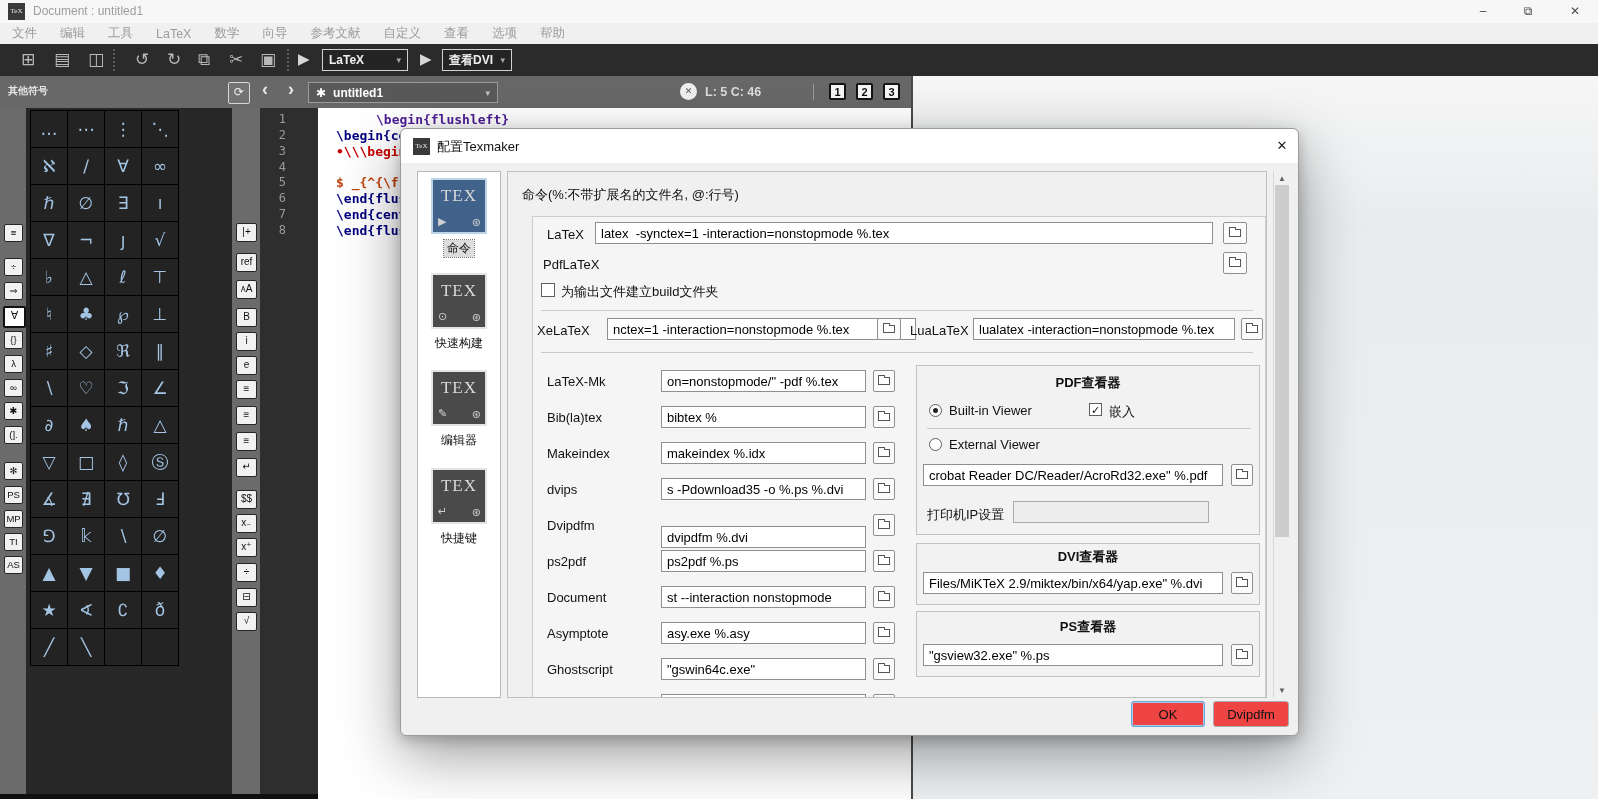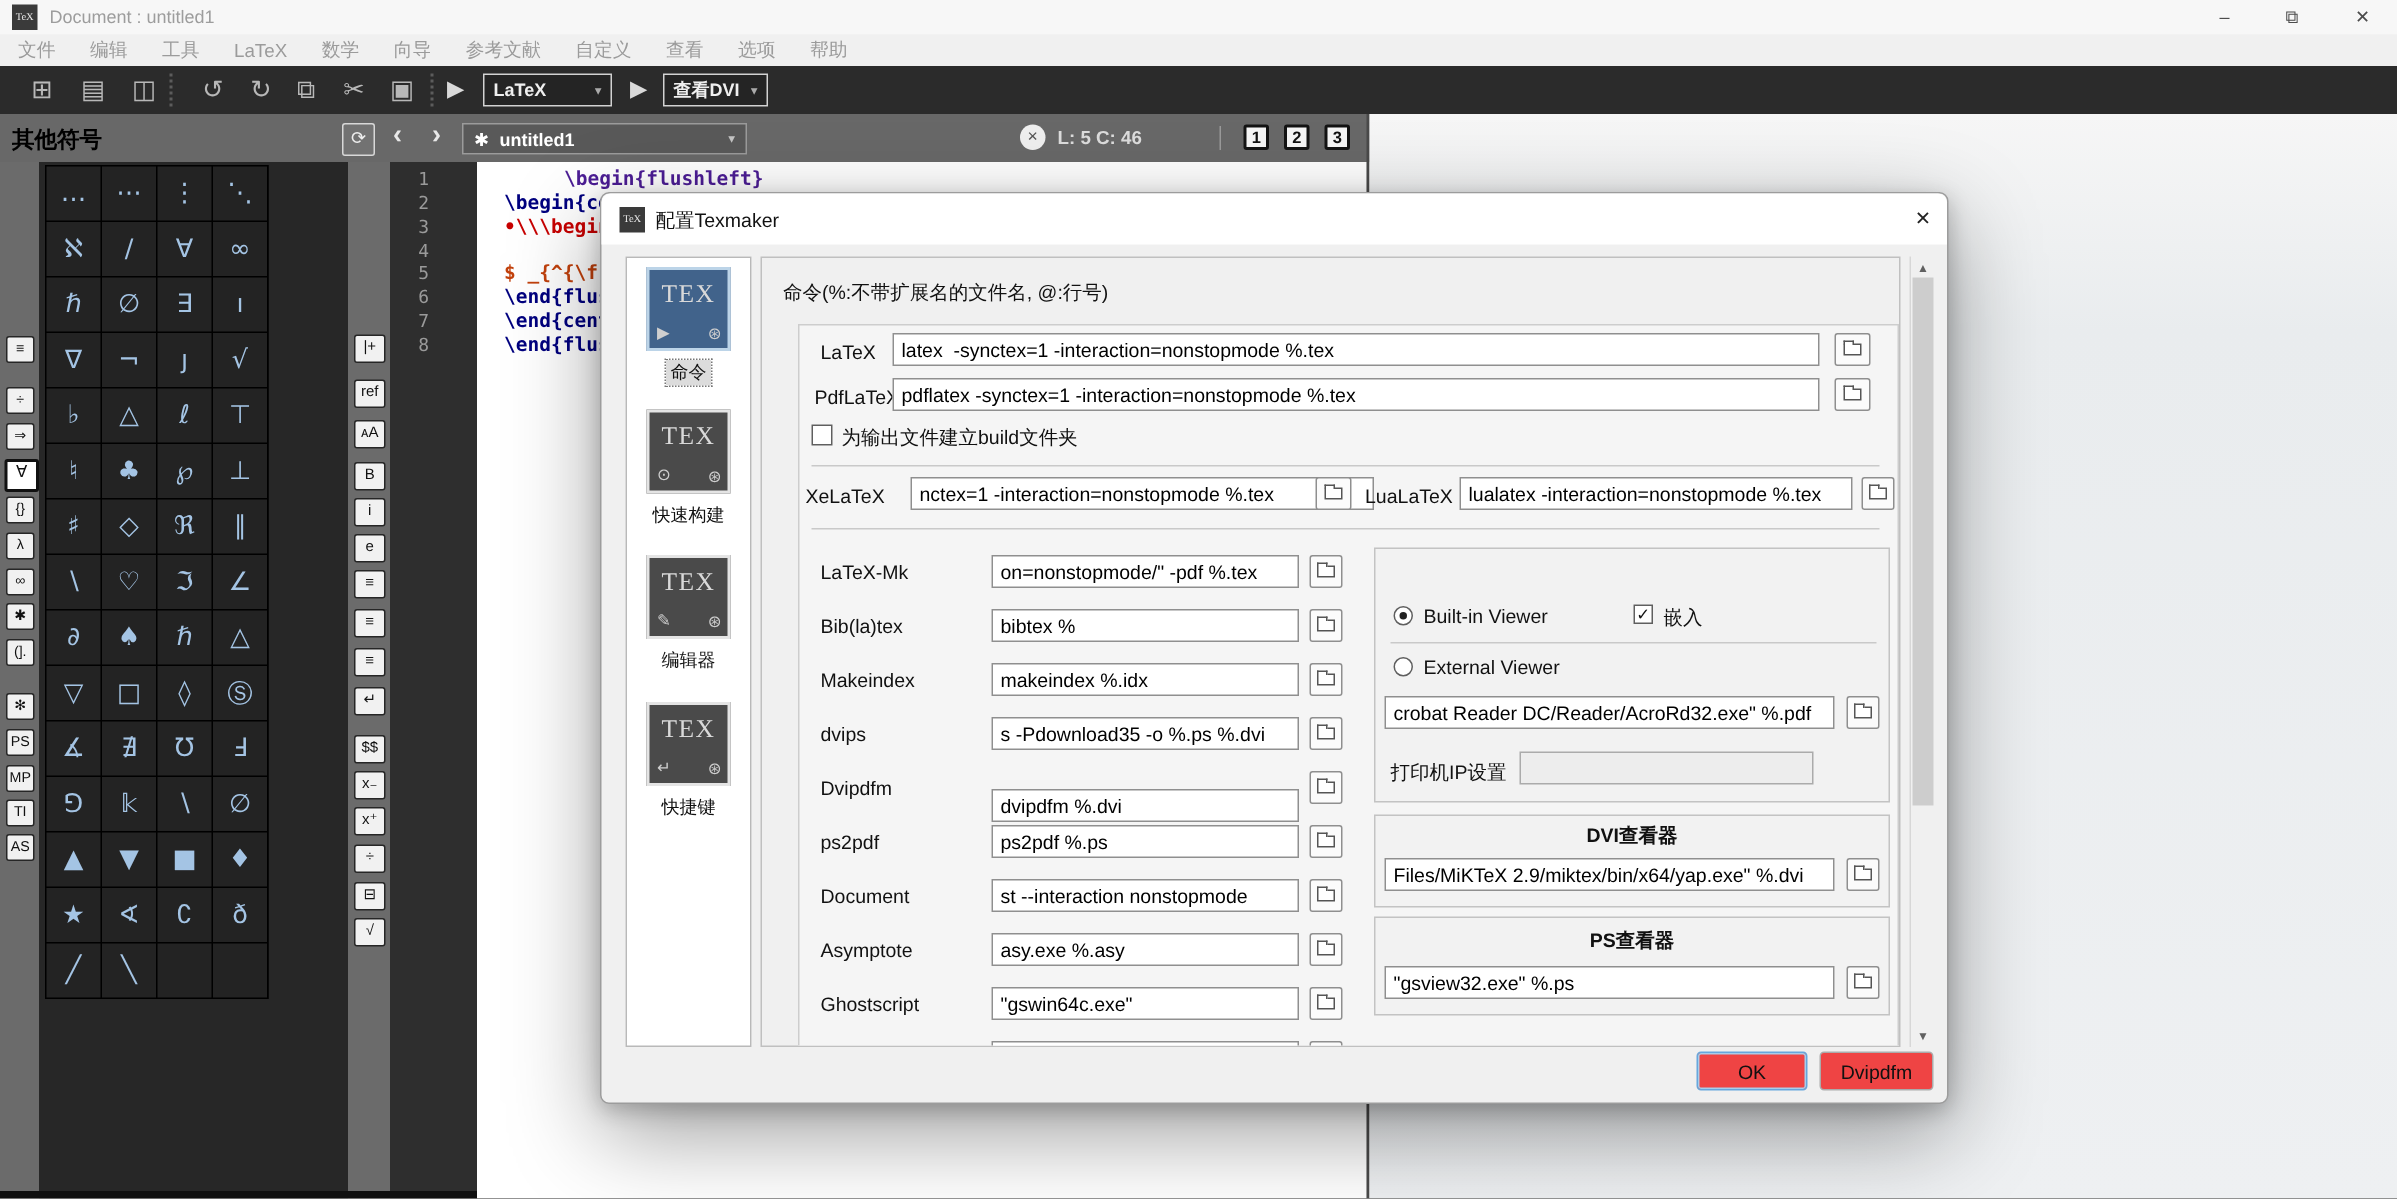--- a/index.html
+++ b/index.html
@@ -18,21 +18,21 @@
   
   .toolbar{position:absolute;left:0;top:44px;width:1598px;height:32px;background:#2b2b2b;}
   .tb-ico{position:absolute;top:5px;width:24px;height:22px;color:#b8b8b8;font-size:17px;text-align:center;line-height:22px;}
   .tb-sep{position:absolute;top:5px;width:0;height:22px;border-left:2px dotted #5c5c5c;}
   .tb-run{position:absolute;top:6px;color:#d9d9d9;font-size:15px;}
   .tb-combo{position:absolute;top:5px;height:22px;background:#242424;border:1px solid #d2d2d2;color:#efefef;
             font-size:12px;font-weight:bold;display:flex;align-items:center;padding:0 6px;box-sizing:border-box;}
   .tb-combo .arr{margin-left:auto;color:#aaa;font-size:9px;}
   
   .tabbar{position:absolute;left:0;top:76px;width:913px;height:32px;background:#686868;}
-  .panel-title{position:absolute;left:8px;top:8px;color:#000000;font-size:15px;font-weight:bold;}
+  .panel-title{position:absolute;left:8px;top:8px;color:#e5e5e5;font-size:10px;font-weight:bold;}
   .tb-sq{position:absolute;top:6px;width:20px;height:20px;border:1px solid #d8d8d8;color:#eee;font-size:12px;
          text-align:center;line-height:19px;background:#727272;border-radius:2px;}
   .chev{position:absolute;top:3px;color:#e9e9e9;font-size:18px;font-weight:bold;}
   .doc-combo{position:absolute;left:308px;top:6px;width:190px;height:21px;background:#595959;border:1px solid #9b9b9b;
              color:#fff;font-size:12px;font-weight:bold;display:flex;align-items:center;padding:0 7px;box-sizing:border-box;gap:7px;}
   .doc-combo .arr{margin-left:auto;color:#c4c4c4;font-size:9px;}
   .close-circ{position:absolute;left:680px;top:7px;width:17px;height:17px;border-radius:50%;background:#efefef;
               color:#555;font-size:9px;text-align:center;line-height:17px;font-weight:bold;}
   .linecol{position:absolute;left:705px;top:9px;color:#dcdcdc;font-size:12.5px;font-weight:bold;}
   .vsep{position:absolute;left:813px;top:8px;width:1px;height:16px;background:#9a9a9a;}
@@ -362,21 +362,20 @@
 
       <div class="cmd-group">
 
         <span class="flabel" style="left:14px;top:10px">LaTeX</span>
         <input class="finput" style="left: 62px; top: 5px; width: 618px;" value="latex  -synctex=1 -interaction=nonstopmode %.tex">
         <span class="fbtn" style="left:690px;top:5px">
             <span class="fico"></span>
           </span>
 
         <span class="flabel" style="left:10px;top:40px">PdfLaTeX</span>
-        <input class="finput" style="left: 62px; top: 35px; width: 618px;" value="pdflatex -synctex=1 -interaction=nonstopmode %.tex">
         <span class="fbtn" style="left:690px;top:35px">
             <span class="fico"></span>
           </span>
 
         <span class="cb" style="left:8px;top:66px"></span>
         <span class="flabel" style="left:28px;top:66px">为输出文件建立build文件夹</span>
         <span class="hr" style="left:8px;top:93px;width:712px"></span>
 
         <span class="flabel" style="left:4px;top:106px">XeLaTeX</span>
         <input class="finput" style="left: 74px; top: 101px; width: 309px;" value="nctex=1 -interaction=nonstopmode %.tex">
@@ -456,20 +455,21 @@
               </span>
             </div>
           </div>
 
         <div style="position:absolute;left:0;top:477px;width:366px;height:30px">
           <input class="finput" style="left: 128px; top: 0px; width: 205px;">
           <span class="fbtn" style="left:340px;top:0;width:22px"></span>
         </div>
 
         <div class="grp" style="left:383px;top:148px;width:344px;height:170px">
+          <span class="grp-title" style="top:8px">PDF查看器</span>
           <span class="radio on" style="left:12px;top:38px"></span>
           <span class="flabel" style="left:32px;top:37px">Built-in Viewer</span>
           <span class="cb" style="left:172px;top:37px;width:13px;height:13px">✓</span>
           <span class="flabel" style="left:192px;top:37px">嵌入</span>
           <span class="hr" style="left:10px;top:62px;width:324px"></span>
           <span class="radio" style="left:12px;top:72px"></span>
           <span class="flabel" style="left:32px;top:71px">External Viewer</span>
           <input class="finput" style="left: 6px; top: 98px; width: 300px;" value="crobat Reader DC/Reader/AcroRd32.exe&quot; %.pdf">
           <span class="fbtn" style="left:314px;top:98px;width:22px">
               <span class="fico"></span>

